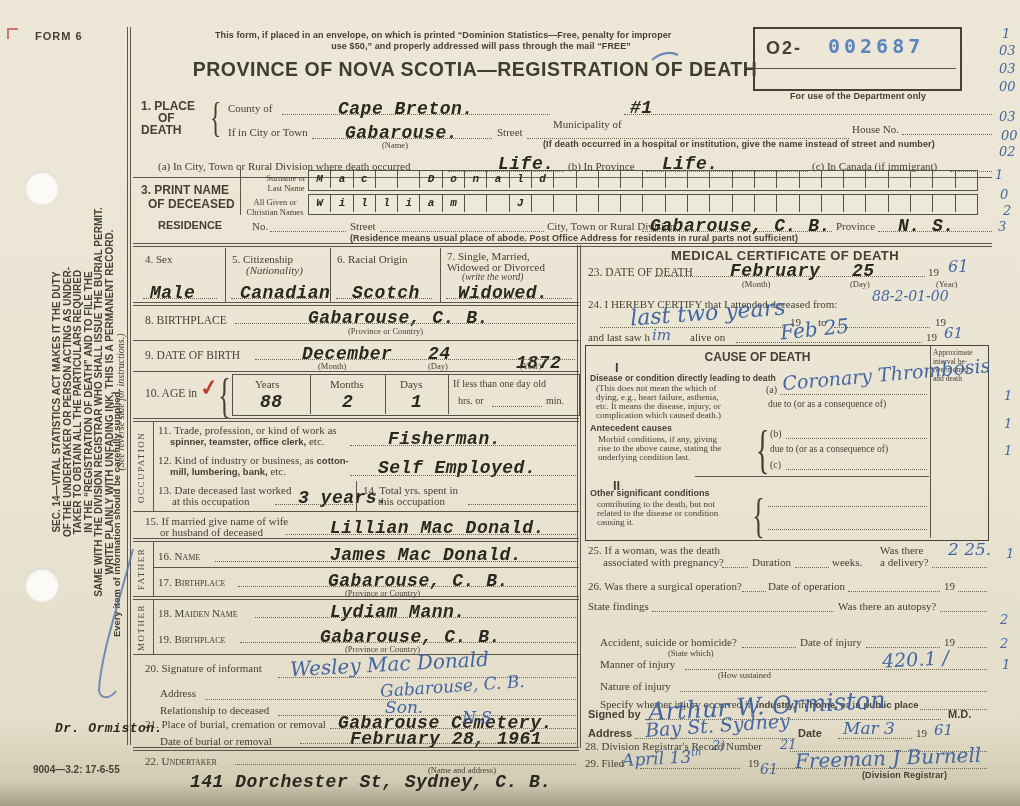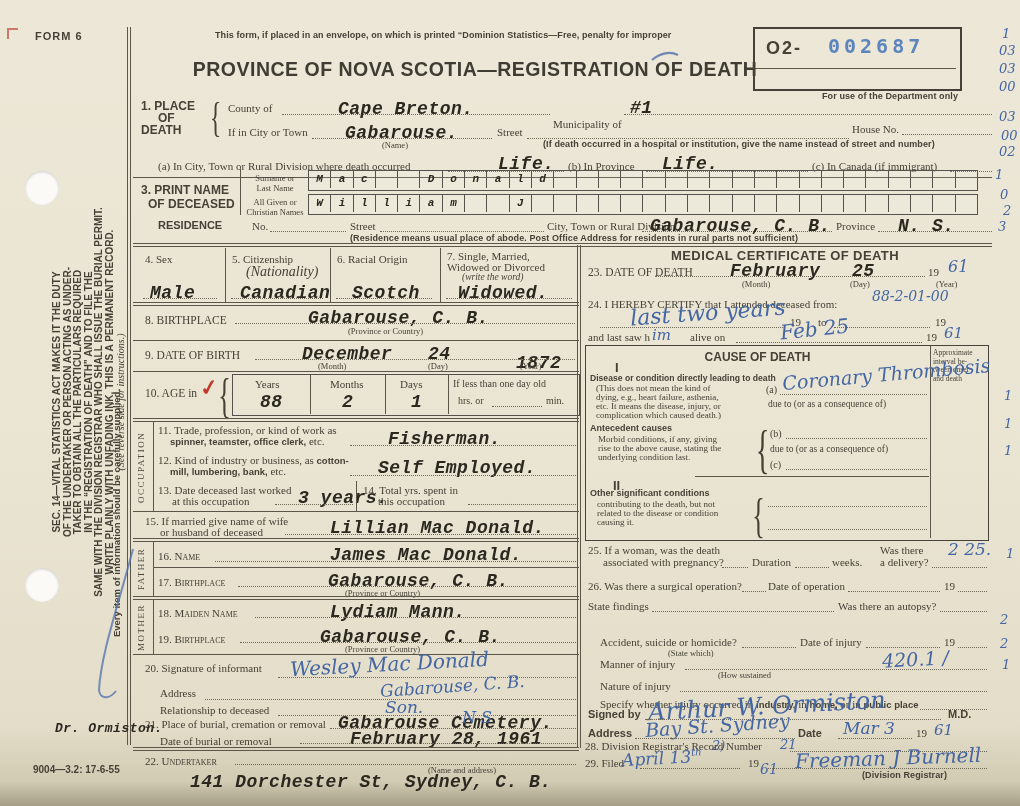--- a/index.html
+++ b/index.html
@@ -51,27 +51,28 @@
   </div>
   <div class="abs sans b" style="left:111px;top:703px;width:380px;height:13px;transform:rotate(-90deg);transform-origin:0 0;font-size:9.5px;text-align:center;">Every item of information should be carefully supplied.</div>
 
   <div class="abs vl" style="left:127px;top:27px;height:718px;"></div>
   <div class="abs vl" style="left:130px;top:27px;height:718px;"></div>
   <div class="abs vl" style="left:577px;top:245px;height:503px;"></div>
   <div class="abs vl" style="left:580px;top:245px;height:503px;"></div>
 
   <div class="abs sans b" style="left:35px;top:30px;font-size:11px;letter-spacing:1px;">FORM 6</div>
   <div class="abs note9" style="left:215px;top:30px;width:532px;">This form, if placed in an envelope, on which is printed “Dominion Statistics—Free, penalty for improper</div>
+  <div class="abs note9" style="left:215px;top:41px;width:532px;text-align:center;">use $50,” and properly addressed will pass through the mail “FREE”</div>
   <div class="abs sans b" style="left:185px;top:58px;width:580px;text-align:center;font-size:19.5px;letter-spacing:.5px;color:#3f3c33;">PROVINCE OF NOVA SCOTIA—REGISTRATION OF DEATH</div>
 
   <div class="abs" style="left:753px;top:27px;width:205px;height:60px;border:2px solid #45413a;"></div>
   <div class="abs hl" style="left:755px;top:68px;width:201px;"></div>
   <div class="abs sans b" style="left:766px;top:38px;font-size:18px;letter-spacing:2px;">O2-</div>
   <div class="abs" style="left:828px;top:34px;font-family:'DejaVu Sans Mono',monospace;font-weight:bold;font-size:20px;letter-spacing:4px;color:#5c84bd;">002687</div>
-  <div class="abs note9" style="left:790px;top:91px;width:168px;text-align:right;">For use of the Department only</div>
+  <div class="abs note9" style="left:790px;top:91px;width:168px;text-align:left;">For use of the Department only</div>
   <svg class="abs" style="left:650px;top:48px;" width="30" height="16">
       <path d="M2,12 C10,5 20,3 28,7" stroke="#4f6fae" stroke-width="2.2" fill="none" opacity=".8"></path>
     </svg>
 
   <div class="abs hw" style="left:1002px;top:26px;font-size:13px;">1</div>
   <div class="abs hw" style="left:999px;top:43px;font-size:13px;">03</div>
   <div class="abs hw" style="left:999px;top:61px;font-size:13px;">03</div>
   <div class="abs hw" style="left:999px;top:79px;font-size:13px;">00</div>
   <div class="abs hw" style="left:999px;top:109px;font-size:13px;">03</div>
   <div class="abs hw" style="left:1001px;top:128px;font-size:13px;">00</div>
@@ -107,21 +108,21 @@
   <div class="abs" style="left:568px;top:160px;">(b) In Province</div>
   <div class="abs dot" style="left:646px;top:170px;width:162px;"></div>
   <div class="abs tw" style="left:662px;top:154px;">Life.</div>
   <div class="abs" style="left:812px;top:160px;">(c) In Canada (if immigrant)</div>
   <div class="abs dot" style="left:950px;top:170px;width:42px;"></div>
   <div class="abs hl" style="left:133px;top:177px;width:859px;"></div>
 
   <div class="abs sans b" style="left:141px;top:183px;font-size:12px;">3. PRINT NAME</div>
   <div class="abs sans b" style="left:148px;top:197px;font-size:12px;">OF DECEASED</div>
   <div class="abs vl" style="left:240px;top:169px;height:46px;"></div>
-  <div class="abs cap" style="left:244px;top:173px;width:62px;text-align:center;">
+  <div class="abs cap" style="left:255px;top:173px;width:62px;text-align:center;">
     <span>Surname or</span><br>
     <span>Last Name</span>
   </div>
   <div class="abs cap" style="left:242px;top:197px;width:66px;text-align:center;">
     <span>All Given or</span><br>
     <span>Christian Names</span>
   </div>
   <div class="abs cells" style="left:308px;top:170px;width:668px;height:19px;">
       <span>M</span>
       <span>a</span>
@@ -201,21 +202,21 @@
   <div class="abs note9" style="left:350px;top:233px;">(Residence means usual place of abode.   Post Office Address for residents in rural parts not sufficient)</div>
   <div class="abs dbl" style="left:133px;top:243px;width:859px;"></div>
 
   <div class="abs vl" style="left:225px;top:248px;height:55px;"></div>
   <div class="abs vl" style="left:330px;top:248px;height:55px;"></div>
   <div class="abs vl" style="left:440px;top:248px;height:55px;"></div>
   <div class="abs" style="left:145px;top:253px;">4. Sex</div>
   <div class="abs tw" style="left:150px;top:283px;">Male</div>
   <div class="abs dot" style="left:143px;top:297px;width:74px;"></div>
   <div class="abs" style="left:232px;top:253px;">5. Citizenship</div>
-  <div class="abs i" style="left:246px;top:264px;font-size:14px;text-align:center;">(Nationality)</div>
+  <div class="abs i" style="left:246px;top:264px;font-size:11px;text-align:center;">(Nationality)</div>
   <div class="abs tw" style="left:240px;top:283px;">Canadian</div>
   <div class="abs dot" style="left:231px;top:297px;width:92px;"></div>
   <div class="abs" style="left:337px;top:253px;">6. Racial Origin</div>
   <div class="abs tw" style="left:352px;top:283px;">Scotch</div>
   <div class="abs dot" style="left:336px;top:297px;width:96px;"></div>
   <div class="abs" style="left:447px;top:250px;">7. Single, Married,</div>
   <div class="abs" style="left:447px;top:261px;">Widowed or Divorced</div>
   <div class="abs i" style="left:462px;top:272px;font-size:9.5px;">(write the word)</div>
   <div class="abs tw" style="left:458px;top:283px;">Widowed.</div>
   <div class="abs dot" style="left:446px;top:297px;width:126px;"></div>
@@ -373,21 +374,21 @@
   <div class="abs vl" style="left:930px;top:346px;height:192px;"></div>
   <div class="abs sans b" style="left:585px;top:350px;width:345px;text-align:center;font-size:12px;">CAUSE OF DEATH</div>
   <div class="abs" style="left:933px;top:349px;font-size:7.5px;line-height:8.5px;">
     <span>Approximate</span><br>
     <span>interval be-</span><br>
     <span>tween onset</span><br>
     <span>and death</span>
   </div>
   <div class="abs sans b" style="left:615px;top:360px;font-size:13px;">I</div>
   <div class="abs sans b" style="left:590px;top:373px;font-size:8.6px;">Disease or condition directly leading to death</div>
-  <div class="abs" style="left:596px;top:383px;font-size:9px;">(This does not mean the kind of</div>
+  <div class="abs" style="left:596px;top:383px;font-size:9px;">(This does not mean the which of</div>
   <div class="abs" style="left:596px;top:392px;font-size:9px;">dying, e.g., heart failure, asthenia,</div>
   <div class="abs" style="left:596px;top:401px;font-size:9px;">etc.  It means the disease, injury, or</div>
   <div class="abs" style="left:596px;top:410px;font-size:9px;">complication which caused death.)</div>
   <div class="abs" style="left:766px;top:384px;font-size:10px;">(a)</div>
   <div class="abs hw" style="left:782px;top:363px;font-size:19px;transform:rotate(-5deg);">Coronary Thrombosis</div>
   <div class="abs dot" style="left:780px;top:393px;width:147px;"></div>
   <div class="abs" style="left:768px;top:399px;font-size:9.5px;">due to (or as a consequence of)</div>
   <div class="abs sans b" style="left:590px;top:423px;font-size:9px;">Antecedent causes</div>
   <div class="abs" style="left:598px;top:434px;font-size:9px;">Morbid conditions, if any, giving</div>
   <div class="abs" style="left:598px;top:443px;font-size:9px;">rise to the above cause, stating the</div>

